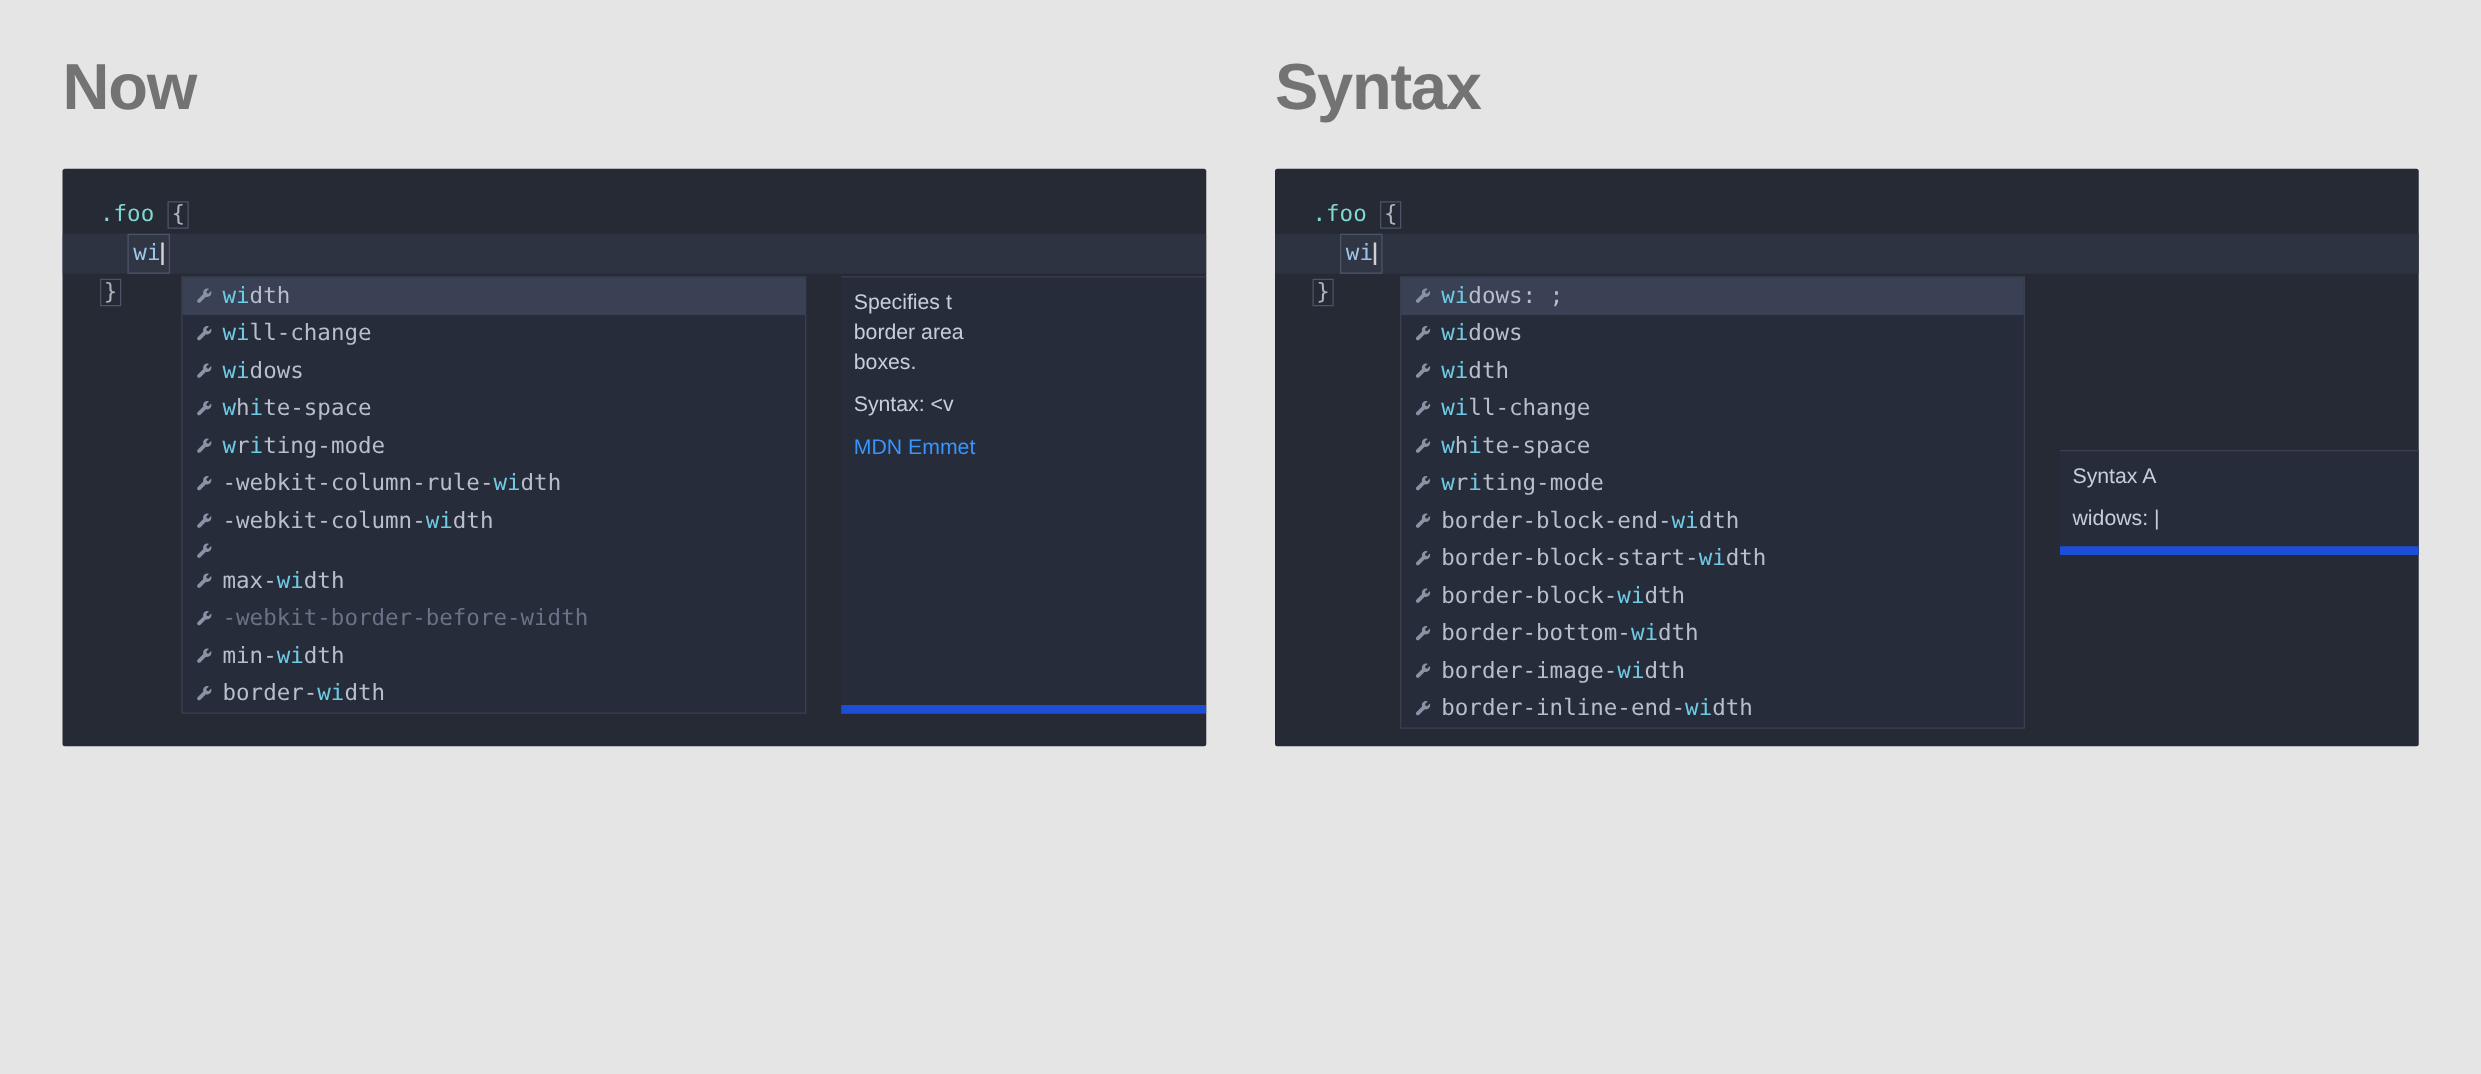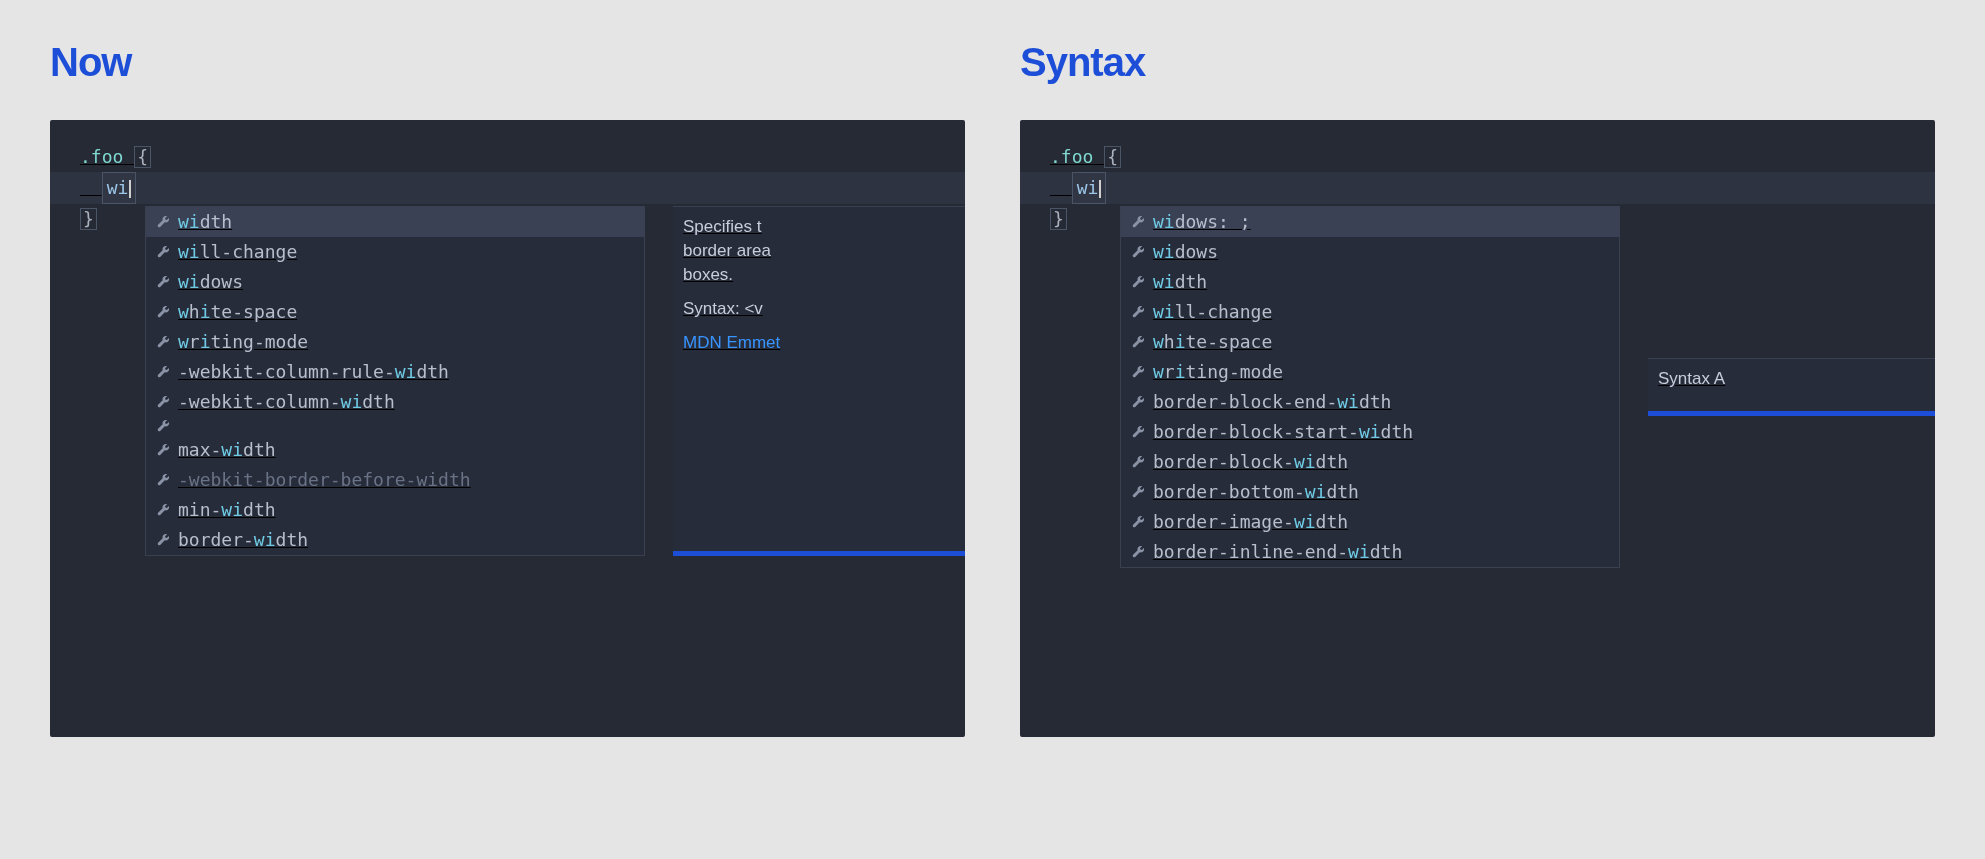--- a/index.html
+++ b/index.html
@@ -10,34 +10,33 @@
   }
   .comparison {
     display: flex;
     gap: 55px;
   }
   .panel {
     flex: 1;
     min-width: 0;
   }
   .heading {
-    font-size: 40px;
+    font-size: 52px;
     font-weight: 900;
-    color: #1d4ed8;
+    color: #737373;
     margin-bottom: 35px;
     letter-spacing: -1px;
   }
   .editor {
     background: #262a35;
     padding: 22px 0 28px 0;
     overflow: hidden;
     position: relative;
-    height: 617px;
+    height: 462px;
     border-radius: 2px;
-    text-decoration: underline;
   }
   .code-line {
     font-family: "SF Mono", Menlo, Consolas, monospace;
     font-size: 18px;
     line-height: 30px;
     padding-left: 30px;
     white-space: pre;
     color: #abb2bf;
   }
   .selector { color: #7fd9d0; }
@@ -99,21 +98,21 @@
     width: 14px;
     height: 14px;
     flex: 0 0 14px;
   }
   .wrench svg { display: block; }
   .label { white-space: pre; }
   .hl { color: #6fcbe3; }
   .doc-panel {
     background: #262c3a;
     border-top: 1px solid #3a4050;
-    border-bottom: 5px solid #1d4ed8;
+    border-bottom: 7px solid #1d4ed8;
     color: #c7cddb;
     font-size: 17px;
     padding: 8px 10px 10px 10px;
     line-height: 24px;
     flex: 1;
     min-width: 0;
     overflow: hidden;
     white-space: nowrap;
   }
   .doc-panel .spacer { height: 10px; }
@@ -345,18 +344,19 @@
                 <svg viewBox="0 0 16 16" width="14" height="14">
                   <path fill="#8a93a6" d="M14.7 3.3c.2.5.3 1 .3 1.5 0 2.1-1.7 3.8-3.8 3.8-.4 0-.8-.1-1.2-.2L4.8 13.6c-.6.6-1.6.6-2.2 0l-.2-.2c-.6-.6-.6-1.6 0-2.2L7.6 6c-.1-.4-.2-.8-.2-1.2C7.4 2.7 9.1 1 11.2 1c.5 0 1 .1 1.5.3l-2.4 2.4.5 1.5 1.5.5 2.4-2.4z"></path>
                 </svg>
               </span>
               <span class="label">border-inline-end-<span class="hl">wi</span>dth</span>
             </div>
           </div>
         <div class="doc-panel">
           <div>Syntax A</div>
           <div class="spacer"></div>
+          <div>widows: |</div>
         </div>
       </div>
     </div>
   </div>
 
 </div>
 
 </body></html>

